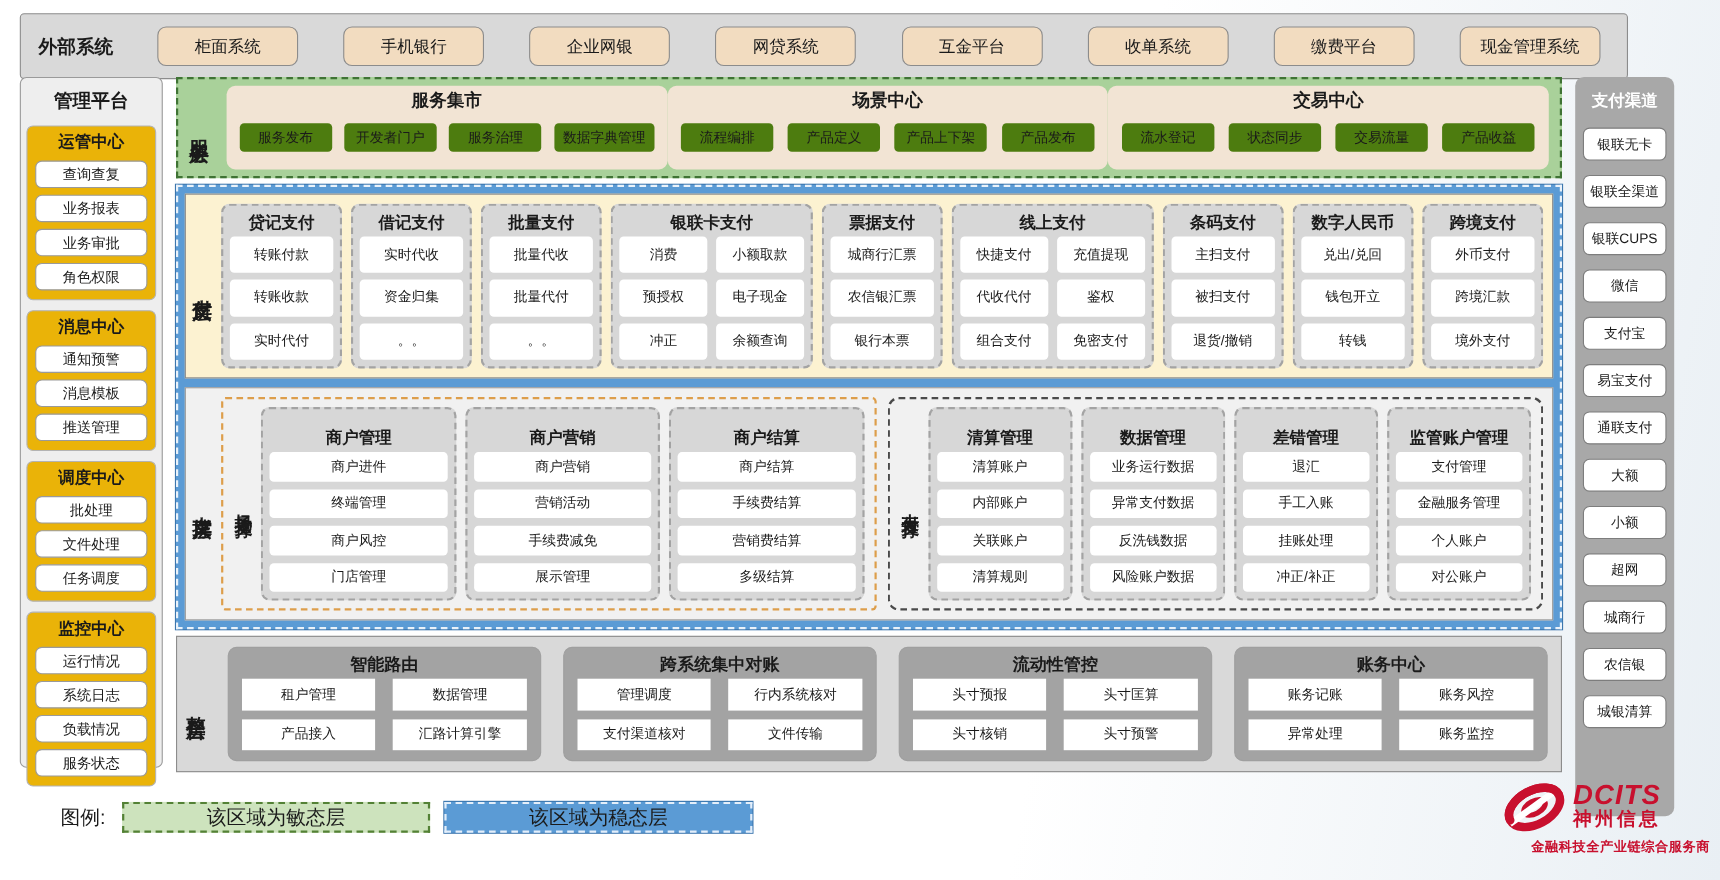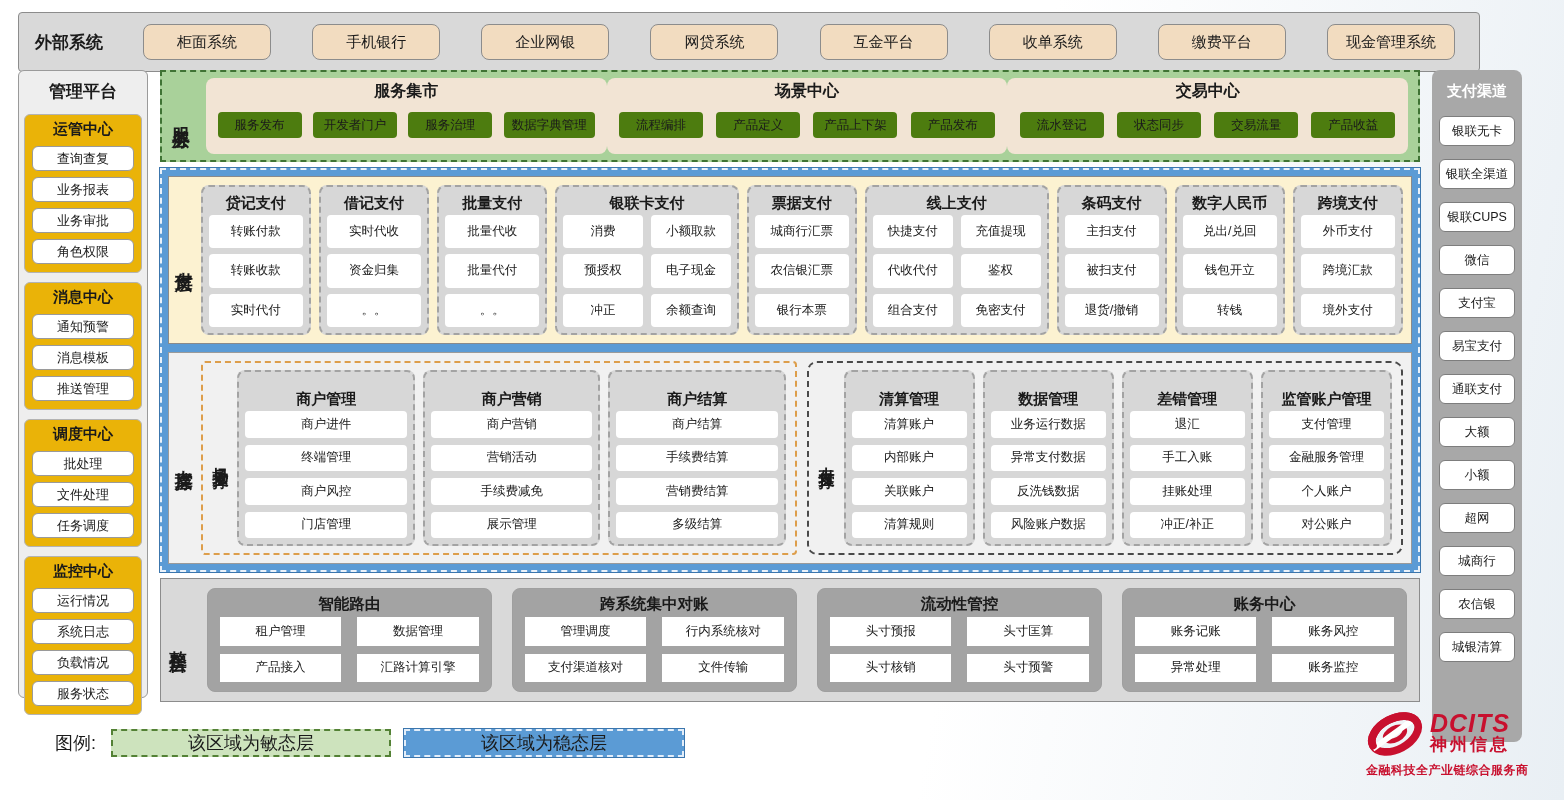--- a/index.html
+++ b/index.html
@@ -106,21 +106,21 @@
   .legend-box.blue { background:#5b9bd5; border:2px dashed #e3eefa; box-shadow:0 0 0 1px #3c76ad; }
 
   
   .logo { position:absolute; right:12px; top:710px; width:186px; }
   .logo-top { display:flex; gap:6px; }
   .logo-swirl { width:58px; height:48px; flex:0 0 auto; }
   .logo-names { display:flex; flex-direction:column; line-height:1.05; }
   .logo-en { color:#c8102e; font-weight:bold; font-style:italic; font-size:25px; letter-spacing:1px; }
   .logo-cn { color:#c8102e; font-weight:bold; font-size:17px; letter-spacing:3px; }
   .logo-tagline { color:#c8102e; font-weight:bold; font-size:12px; margin-top:4px;
-                  white-space:nowrap; letter-spacing:0.5px; }
+                  white-space:nowrap; letter-spacing:0.5px;margin-left:26px; }
 </style>
 </head>
 <body>
 
 <div id="canvas">
 
   <div class="top-bar">
     <div class="top-bar-title">外部系统</div>
     <div class="top-bar-items" id="external-items">
         <div class="sys-btn">柜面系统</div>

